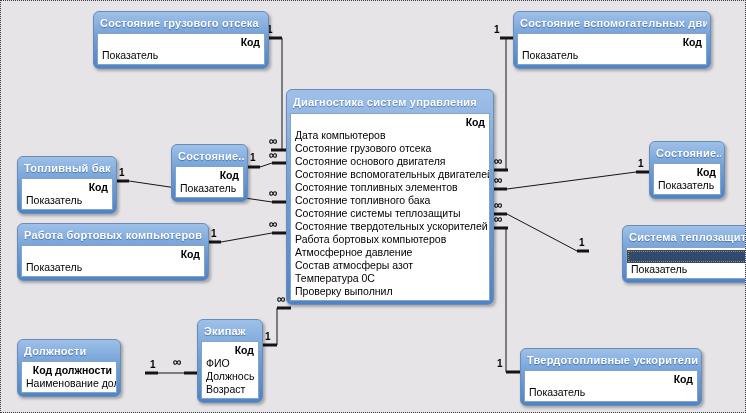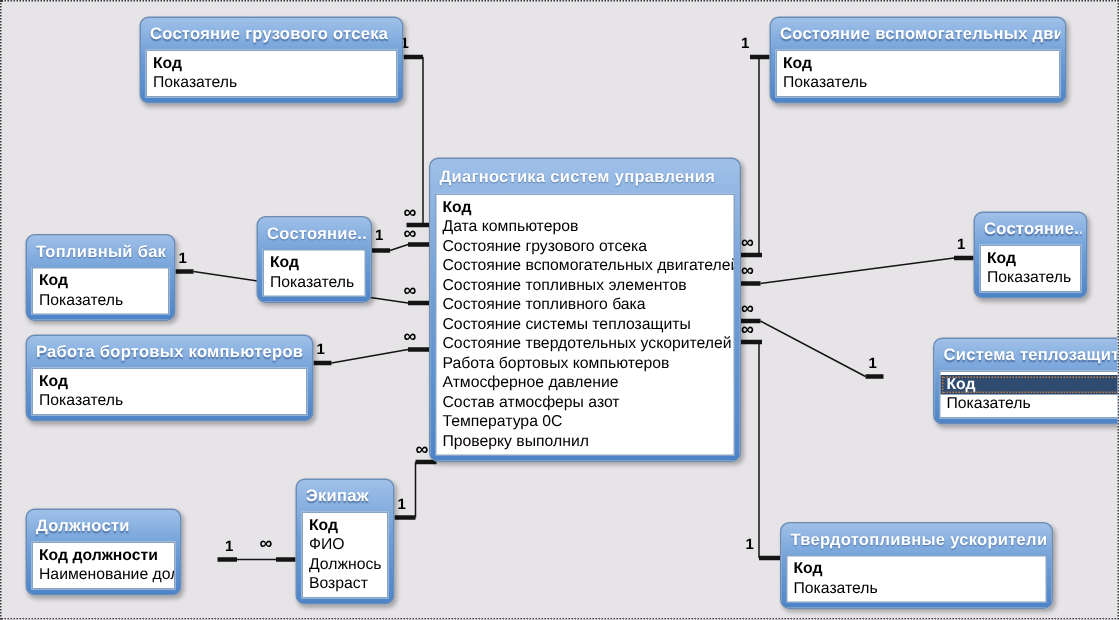--- a/index.html
+++ b/index.html
@@ -9,21 +9,21 @@
   svg.lines{position:absolute;left:0;top:0;width:746px;height:413px;}
   .tbl{position:absolute;border-radius:6px;border:1px solid #6b8cb5;
        background:linear-gradient(180deg,#9fc0e8 0%,#6f9fd8 45%,#4d84c9 100%);
        padding:0 3px 3px 3px;box-shadow:1.5px 2px 3px rgba(0,0,0,.28);box-sizing:border-box;}
   .tbl-title{color:#fff;font-weight:bold;font-size:11px;line-height:20px;height:20px;
        padding:1px 3px 0 3px;white-space:nowrap;overflow:hidden;
        text-shadow:0 1px 1px rgba(10,40,90,.45);letter-spacing:.2px;}
   .tbl-body{background:#fff;border:1px solid #86a3c4;padding:2px 0;}
   .row{font-size:10.5px;line-height:13px;height:13px;padding:0 4px;white-space:nowrap;
        overflow:hidden;color:#000;}
-  .row.pk{font-weight:bold;}
+  .row.pk{font-weight:bold;text-align:right;}
   .row.sel{background:#2f4c70;color:#fff;outline:1px dotted #c07a45;outline-offset:-2px;}
   .card{position:absolute;font-weight:bold;color:#000;line-height:9px;}
   .card.one{font-size:10px;}
   .card.many{font-size:12px;}
 </style>
 </head>
 <body>
 
 <div class="stage">
 
@@ -106,26 +106,27 @@
   </div>
 
   <div class="tbl" style="left:170px;top:143px;width:77px">
     <div class="tbl-title">Состояние...</div>
     <div class="tbl-body">
       <div class="row pk">Код</div>
       <div class="row">Показатель</div>
     </div>
   </div>
 
-  <div class="tbl" style="left:285px;top:104px;width:208px">
+  <div class="tbl" style="left:285px;top:88px;width:208px">
     <div class="tbl-title" style="line-height:22px;height:22px">Диагностика систем управления</div>
     <div class="tbl-body">
       <div class="row pk">Код</div>
       <div class="row">Дата компьютеров</div>
       <div class="row">Состояние грузового отсека</div>
+      <div class="row">Состояние основого двигателя</div>
       <div class="row">Состояние вспомогательных двигателей</div>
       <div class="row">Состояние топливных элементов</div>
       <div class="row">Состояние топливного бака</div>
       <div class="row">Состояние системы теплозащиты</div>
       <div class="row">Состояние твердотельных ускорителей</div>
       <div class="row">Работа бортовых компьютеров</div>
       <div class="row">Атмосферное давление</div>
       <div class="row">Состав атмосферы азот</div>
       <div class="row">Температура 0С</div>
       <div class="row">Проверку выполнил</div>

